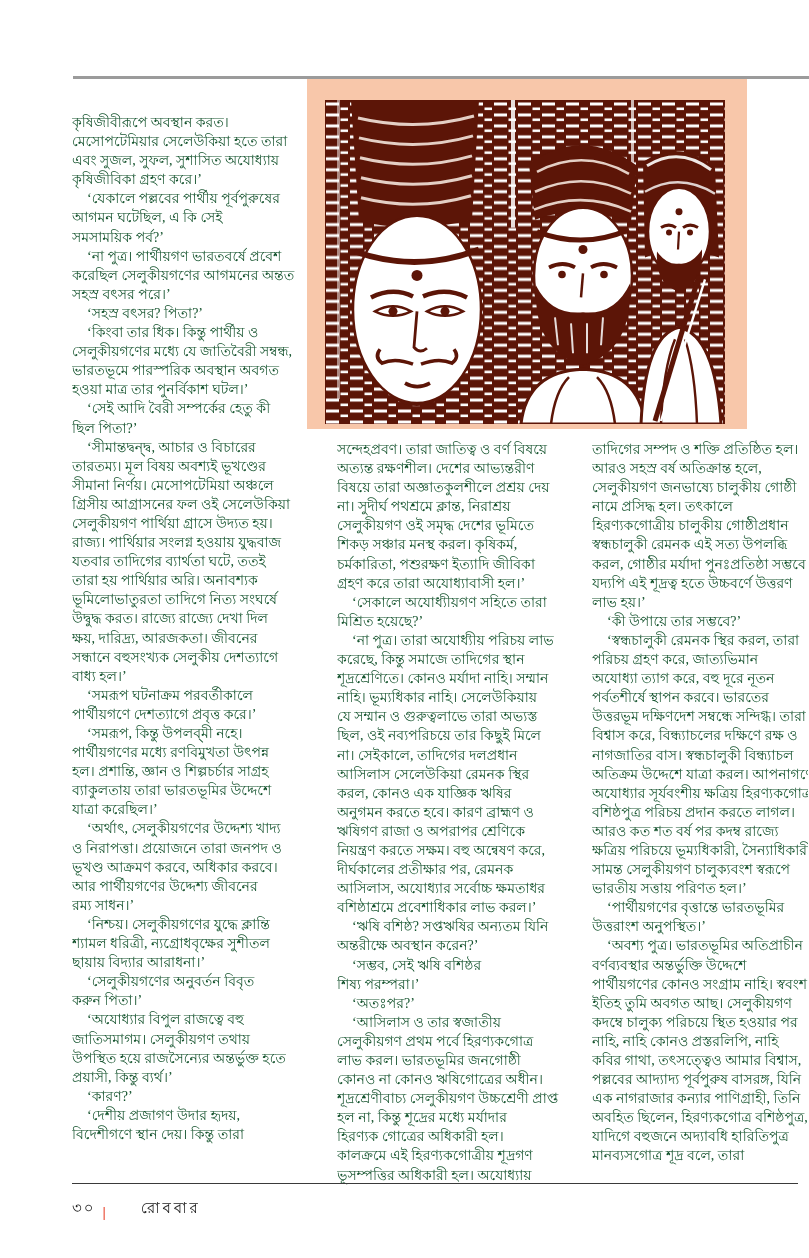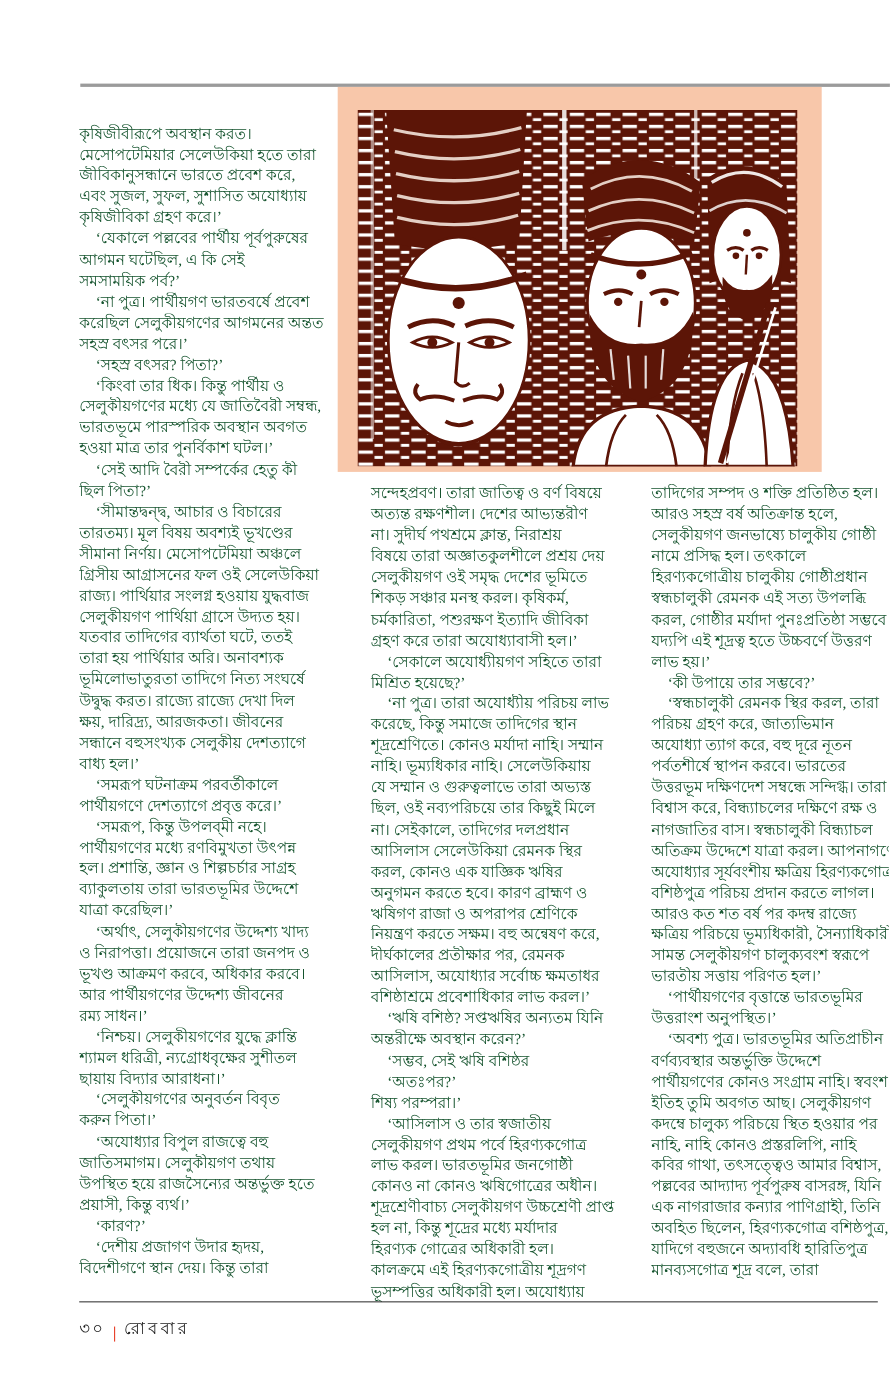--- a/index.html
+++ b/index.html
@@ -31,21 +31,21 @@
   #col3{left:592px;top:440px;width:216px;height:748px;}
   .footer-rule{
     position:absolute;left:72px;top:1183px;width:726px;height:1px;
     background:#3a3a3a;
   }
   .footer{
     position:absolute;left:72px;top:1196px;font-size:15px;color:#1c1c1c;
     letter-spacing:2px;display:flex;gap:7px;align-items:flex-end;
   }
   .footer .sep{color:var(--footer-red,#e8432d);font-weight:bold;letter-spacing:0;}
-  .footer .brand{letter-spacing:3px;}
+  .footer .brand{letter-spacing:3px;margin-left:28px;}
 </style>
 </head>
 <body>
 
 <div class="page">
 
   <div class="top-rule"></div>
 
   <div class="illustration-frame">
     <div class="illustration-box">
@@ -136,42 +136,41 @@
 
         <line x1="330" y1="322" x2="374" y2="176" stroke="#5c1507" stroke-width="5"></line>
         <line x1="336" y1="322" x2="380" y2="180" stroke="#ffffff" stroke-width="2.4"></line>
       </svg>
     </div>
   </div>
 
   <div class="col" id="col1">
       <div class="line">কৃষিজীবীরূপে অবস্থান করত।</div>
       <div class="line">মেসোপটেমিয়ার সেলেউকিয়া হতে তারা</div>
-      <div class="line">জীবিকানুসন্ধানে ভারতে প্রবেশ করে,</div>
       <div class="line">এবং সুজল, সুফল, সুশাসিত অযোধ্যায়</div>
       <div class="line">কৃষিজীবিকা গ্রহণ করে।’</div>
       <div class="line indent">‘যেকালে পল্লবের পার্থীয় পূর্বপুরুষের</div>
       <div class="line">আগমন ঘটেছিল, এ কি সেই</div>
       <div class="line">সমসাময়িক পর্ব?’</div>
       <div class="line indent">‘না পুত্র। পার্থীয়গণ ভারতবর্ষে প্রবেশ</div>
       <div class="line">করেছিল সেলুকীয়গণের আগমনের অন্তত</div>
       <div class="line">সহস্র বৎসর পরে।’</div>
       <div class="line indent">‘সহস্র বৎসর? পিতা?’</div>
       <div class="line indent">‘কিংবা তার ধিক। কিন্তু পার্থীয় ও</div>
       <div class="line">সেলুকীয়গণের মধ্যে যে জাতিবৈরী সম্বন্ধ,</div>
       <div class="line">ভারতভূমে পারস্পরিক অবস্থান অবগত</div>
       <div class="line">হওয়া মাত্র তার পুনর্বিকাশ ঘটল।’</div>
       <div class="line indent">‘সেই আদি বৈরী সম্পর্কের হেতু কী</div>
       <div class="line">ছিল পিতা?’</div>
       <div class="line indent">‘সীমান্তদ্বন্দ্ব, আচার ও বিচারের</div>
       <div class="line">তারতম্য। মূল বিষয় অবশ্যই ভূখণ্ডের</div>
       <div class="line">সীমানা নির্ণয়। মেসোপটেমিয়া অঞ্চলে</div>
       <div class="line">গ্রিসীয় আগ্রাসনের ফল ওই সেলেউকিয়া</div>
+      <div class="line">সেলুকীয়গণ পার্থিয়া গ্রাসে উদ্যত হয়।</div>
       <div class="line">রাজ্য। পার্থিয়ার সংলগ্ন হওয়ায় যুদ্ধবাজ</div>
-      <div class="line">সেলুকীয়গণ পার্থিয়া গ্রাসে উদ্যত হয়।</div>
       <div class="line">যতবার তাদিগের ব্যার্থতা ঘটে, ততই</div>
       <div class="line">তারা হয় পার্থিয়ার অরি। অনাবশ্যক</div>
       <div class="line">ভূমিলোভাতুরতা তাদিগে নিত্য সংঘর্ষে</div>
       <div class="line">উদ্বুদ্ধ করত। রাজ্যে রাজ্যে দেখা দিল</div>
       <div class="line">ক্ষয়, দারিদ্র্য, আরজকতা। জীবনের</div>
       <div class="line">সন্ধানে বহুসংখ্যক সেলুকীয় দেশত্যাগে</div>
       <div class="line">বাধ্য হল।’</div>
       <div class="line indent">‘সমরূপ ঘটনাক্রম পরবর্তীকালে</div>
       <div class="line">পার্থীয়গণে দেশত্যাগে প্রবৃত্ত করে।’</div>
       <div class="line indent">‘সমরূপ, কিন্তু উপলব্মী নহে।</div>
@@ -193,22 +192,22 @@
       <div class="line">জাতিসমাগম। সেলুকীয়গণ তথায়</div>
       <div class="line">উপস্থিত হয়ে রাজসৈন্যের অন্তর্ভুক্ত হতে</div>
       <div class="line">প্রয়াসী, কিন্তু ব্যর্থ।’</div>
       <div class="line indent">‘কারণ?’</div>
       <div class="line indent">‘দেশীয় প্রজাগণ উদার হৃদয়,</div>
       <div class="line">বিদেশীগণে স্থান দেয়। কিন্তু তারা</div>
     </div>
   <div class="col" id="col2">
       <div class="line">সন্দেহপ্রবণ। তারা জাতিত্ব ও বর্ণ বিষয়ে</div>
       <div class="line">অত্যন্ত রক্ষণশীল। দেশের আভ্যন্তরীণ</div>
+      <div class="line">বিষয়ে তারা অজ্ঞাতকুলশীলে প্রশ্রয় দেয়</div>
       <div class="line">না। সুদীর্ঘ পথশ্রমে ক্লান্ত, নিরাশ্রয়</div>
-      <div class="line">বিষয়ে তারা অজ্ঞাতকুলশীলে প্রশ্রয় দেয়</div>
       <div class="line">সেলুকীয়গণ ওই সমৃদ্ধ দেশের ভূমিতে</div>
       <div class="line">শিকড় সঞ্চার মনস্থ করল। কৃষিকর্ম,</div>
       <div class="line">চর্মকারিতা, পশুরক্ষণ ইত্যাদি জীবিকা</div>
       <div class="line">গ্রহণ করে তারা অযোধ্যাবাসী হল।’</div>
       <div class="line indent">‘সেকালে অযোধ্যীয়গণ সহিতে তারা</div>
       <div class="line">মিশ্রিত হয়েছে?’</div>
       <div class="line indent">‘না পুত্র। তারা অযোধ্যীয় পরিচয় লাভ</div>
       <div class="line">করেছে, কিন্তু সমাজে তাদিগের স্থান</div>
       <div class="line">শূদ্রশ্রেণিতে। কোনও মর্যাদা নাহি। সম্মান</div>
       <div class="line">নাহি। ভূম্যধিকার নাহি। সেলেউকিয়ায়</div>
@@ -219,22 +218,22 @@
       <div class="line">করল, কোনও এক যাজ্ঞিক ঋষির</div>
       <div class="line">অনুগমন করতে হবে। কারণ ব্রাহ্মণ ও</div>
       <div class="line">ঋষিগণ রাজা ও অপরাপর শ্রেণিকে</div>
       <div class="line">নিয়ন্ত্রণ করতে সক্ষম। বহু অন্বেষণ করে,</div>
       <div class="line">দীর্ঘকালের প্রতীক্ষার পর, রেমনক</div>
       <div class="line">আসিলাস, অযোধ্যার সর্বোচ্চ ক্ষমতাধর</div>
       <div class="line">বশিষ্ঠাশ্রমে প্রবেশাধিকার লাভ করল।’</div>
       <div class="line indent">‘ঋষি বশিষ্ঠ? সপ্তঋষির অন্যতম যিনি</div>
       <div class="line">অন্তরীক্ষে অবস্থান করেন?’</div>
       <div class="line indent">‘সম্ভব, সেই ঋষি বশিষ্ঠর</div>
+      <div class="line">শিষ্য পরম্পরা।’</div>
       <div class="line indent">‘অতঃপর?’</div>
-      <div class="line">শিষ্য পরম্পরা।’</div>
       <div class="line indent">‘আসিলাস ও তার স্বজাতীয়</div>
       <div class="line">সেলুকীয়গণ প্রথম পর্বে হিরণ্যকগোত্র</div>
       <div class="line">লাভ করল। ভারতভূমির জনগোষ্ঠী</div>
       <div class="line">কোনও না কোনও ঋষিগোত্রের অধীন।</div>
       <div class="line">শূদ্রশ্রেণীবাচ্য সেলুকীয়গণ উচ্চশ্রেণী প্রাপ্ত</div>
       <div class="line">হল না, কিন্তু শূদ্রের মধ্যে মর্যাদার</div>
       <div class="line">হিরণ্যক গোত্রের অধিকারী হল।</div>
       <div class="line">কালক্রমে এই হিরণ্যকগোত্রীয় শূদ্রগণ</div>
       <div class="line">ভূসম্পত্তির অধিকারী হল। অযোধ্যায়</div>
     </div>

